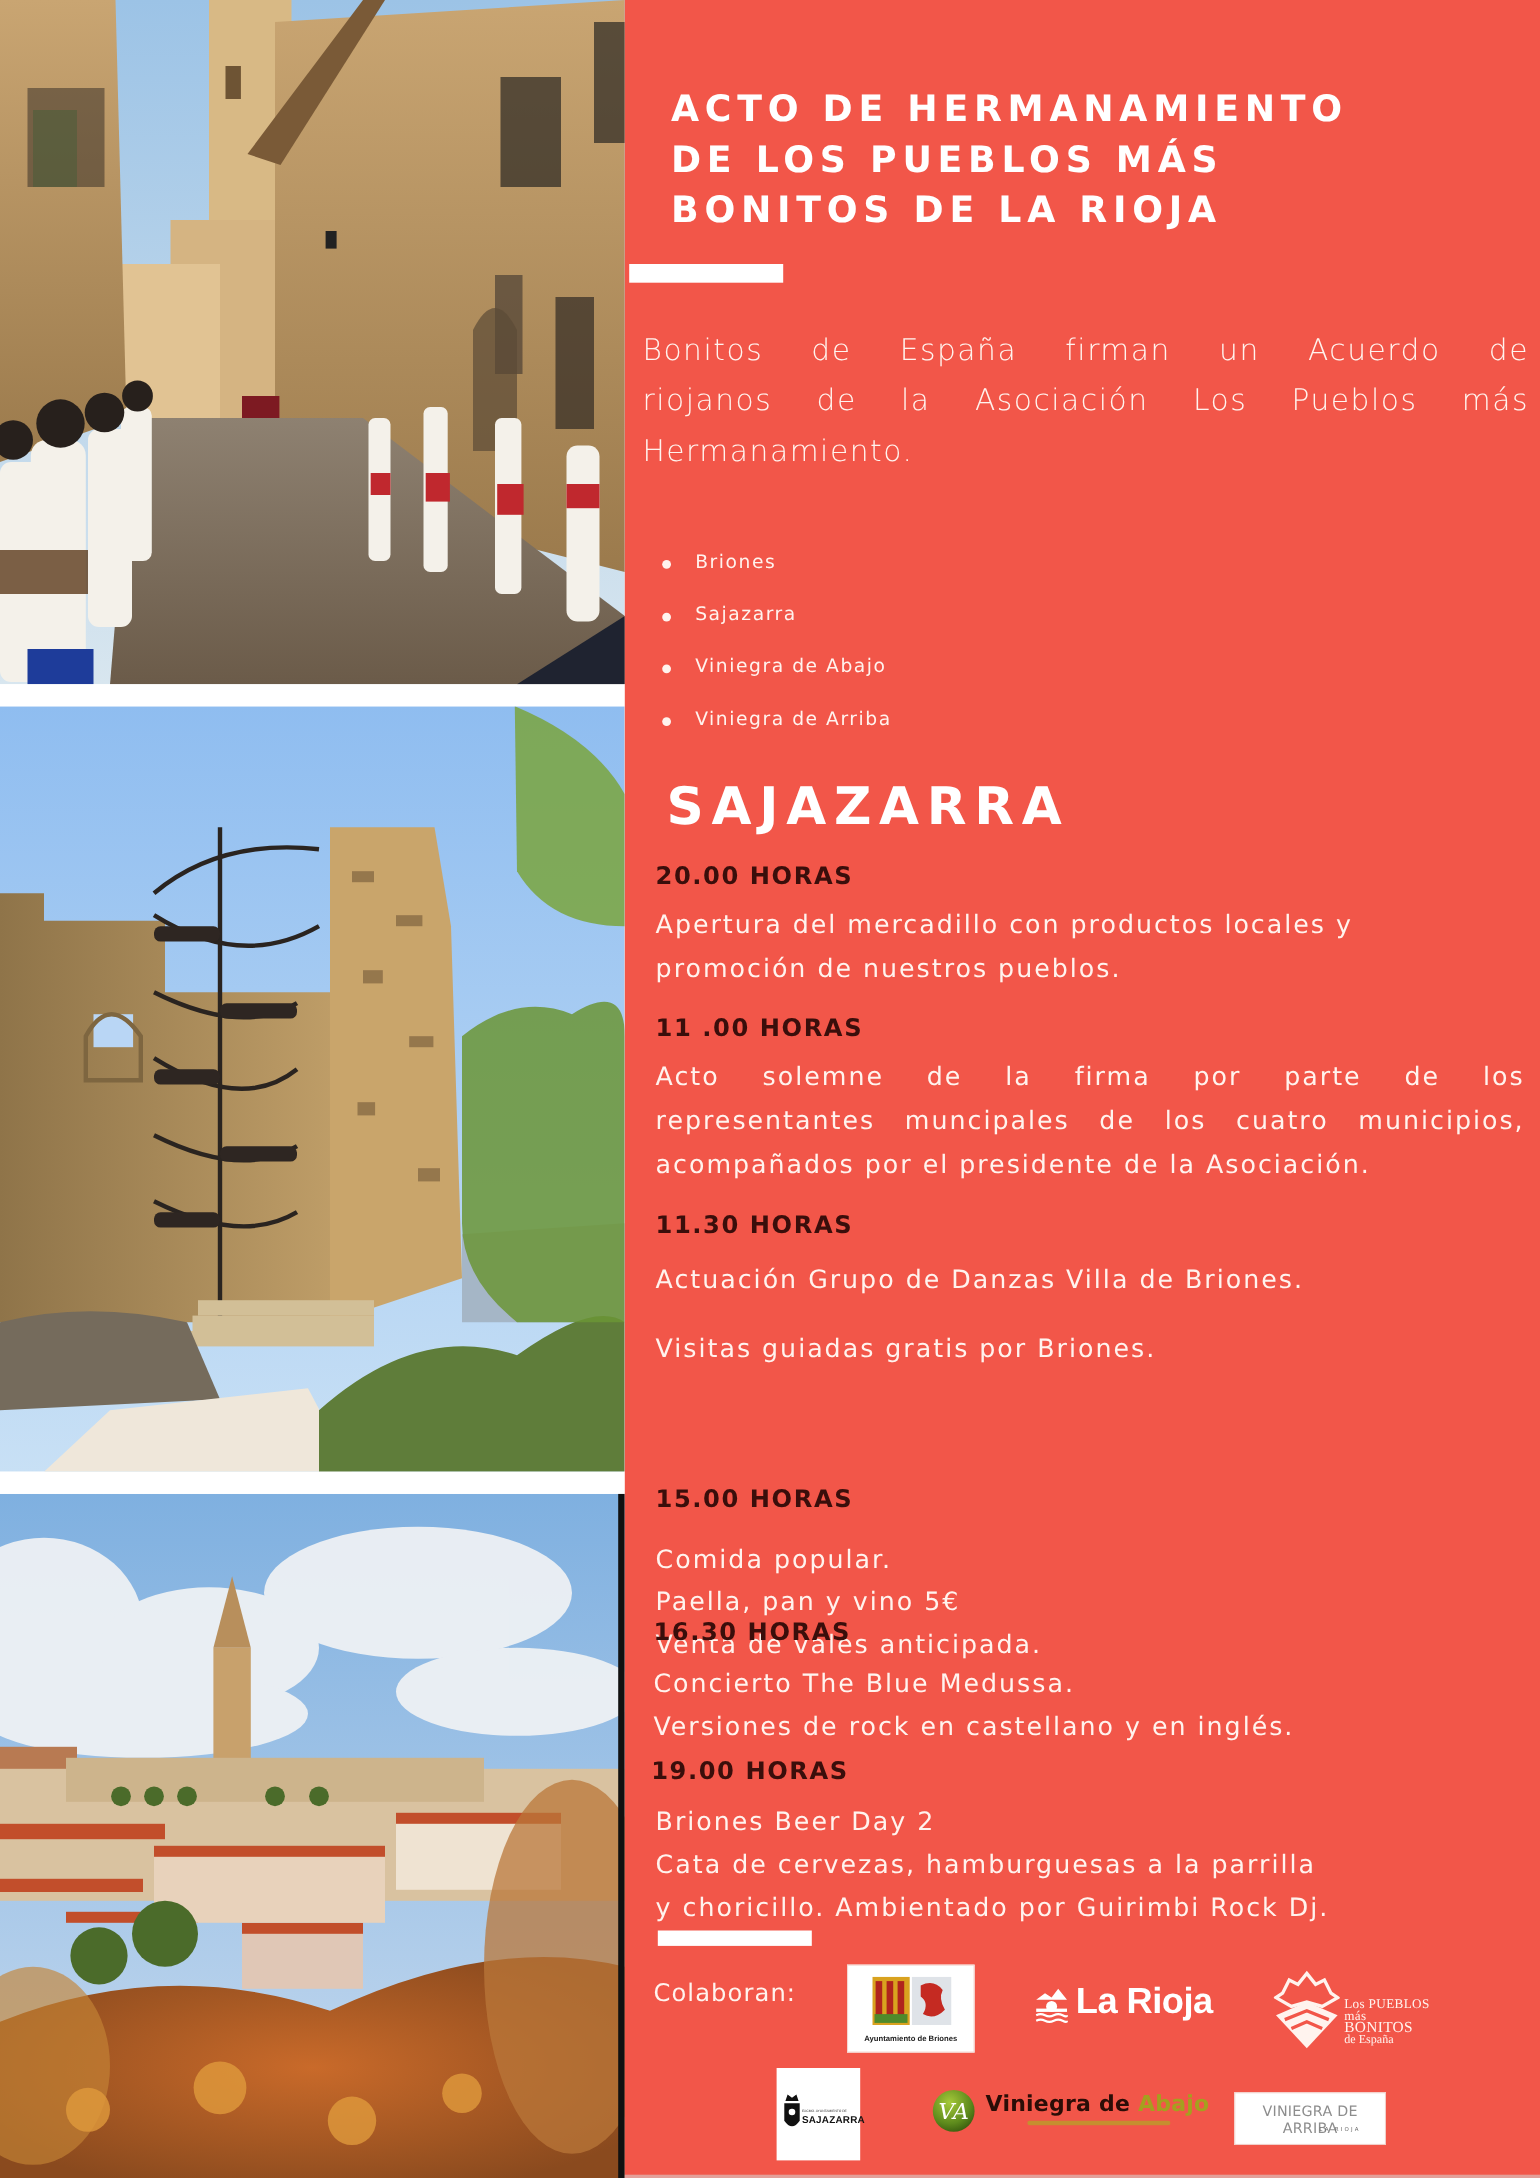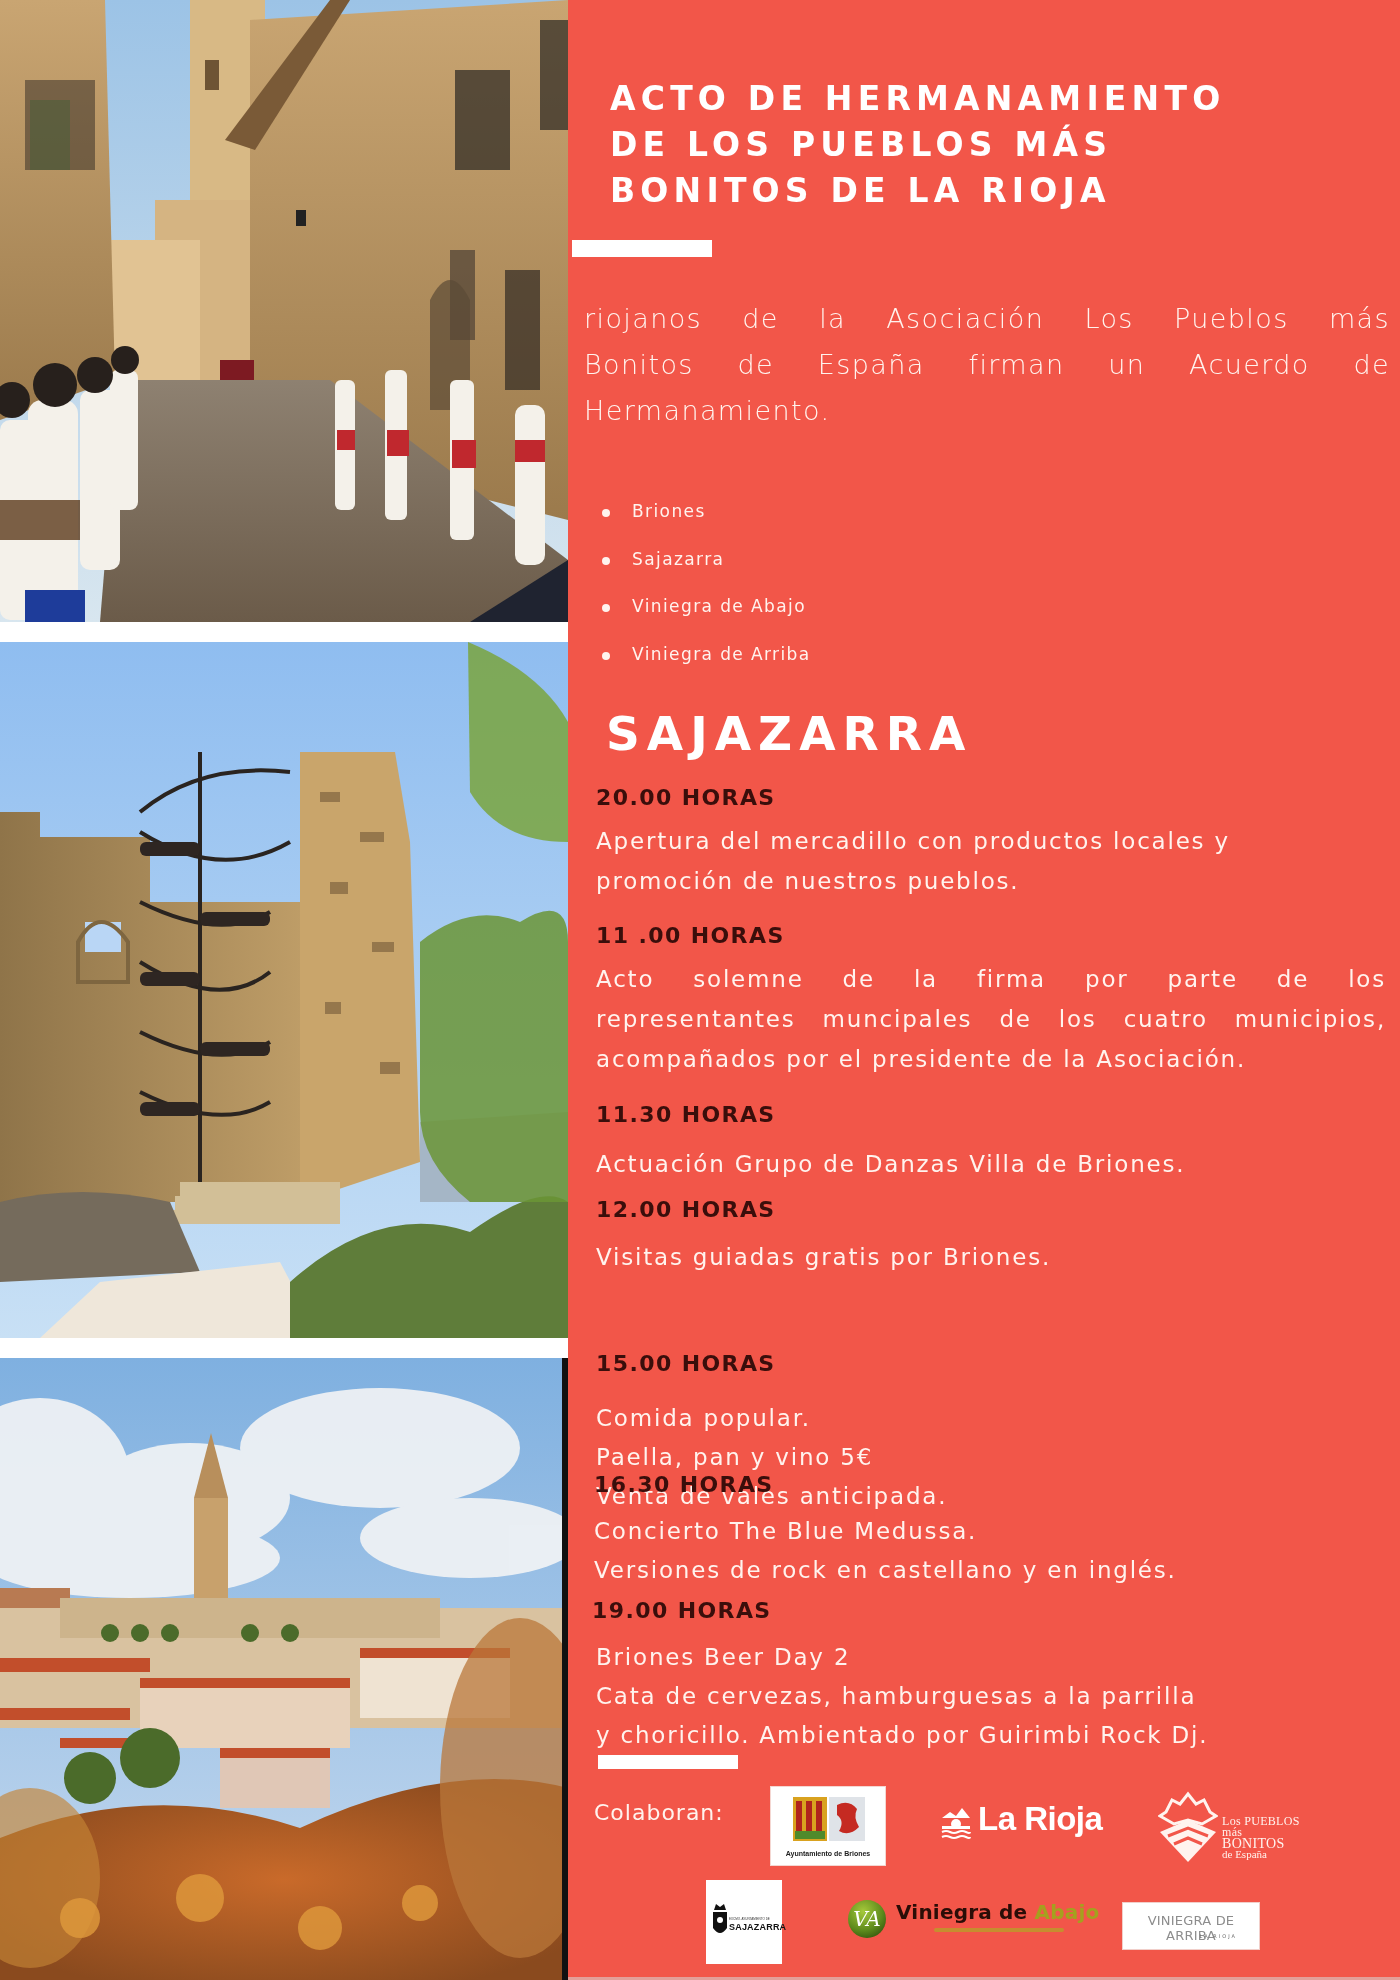--- a/index.html
+++ b/index.html
@@ -294,22 +294,22 @@
 
   <h1 class="title">
     <div>ACTO DE HERMANAMIENTO</div>
     <div>DE LOS PUEBLOS MÁS</div>
     <div>BONITOS DE LA RIOJA</div>
   </h1>
 
   <div class="bar bar-title"></div>
 
   <p class="intro">
+    <span class="justify-line">Bonitos de España firman un Acuerdo de</span>
     <span class="justify-line">riojanos de la Asociación Los Pueblos más</span>
-    <span class="justify-line">Bonitos de España firman un Acuerdo de</span>
     <span>Hermanamiento.</span>
   </p>
 
   <ul class="towns">
     <li><span class="dot"></span><span>Briones</span></li>
     <li><span class="dot"></span><span>Sajazarra</span></li>
     <li><span class="dot"></span><span>Viniegra de Abajo</span></li>
     <li><span class="dot"></span><span>Viniegra de Arriba</span></li>
   </ul>
 
@@ -333,21 +333,20 @@
   </div>
 
   <div class="event ev3">
     <div class="time">11.30 HORAS</div>
     <div class="desc">
       <div>Actuación Grupo de Danzas Villa de Briones.</div>
     </div>
   </div>
 
   <div class="event ev4">
-    <div class="time">12.00 HORAS</div>
     <div class="desc">
       <div>Visitas guiadas gratis por Briones.</div>
     </div>
   </div>
 
   <div class="event ev5">
     <div class="time">15.00 HORAS</div>
     <div class="desc">
       <div>Comida popular.</div>
       <div>Paella, pan y vino 5€</div>

